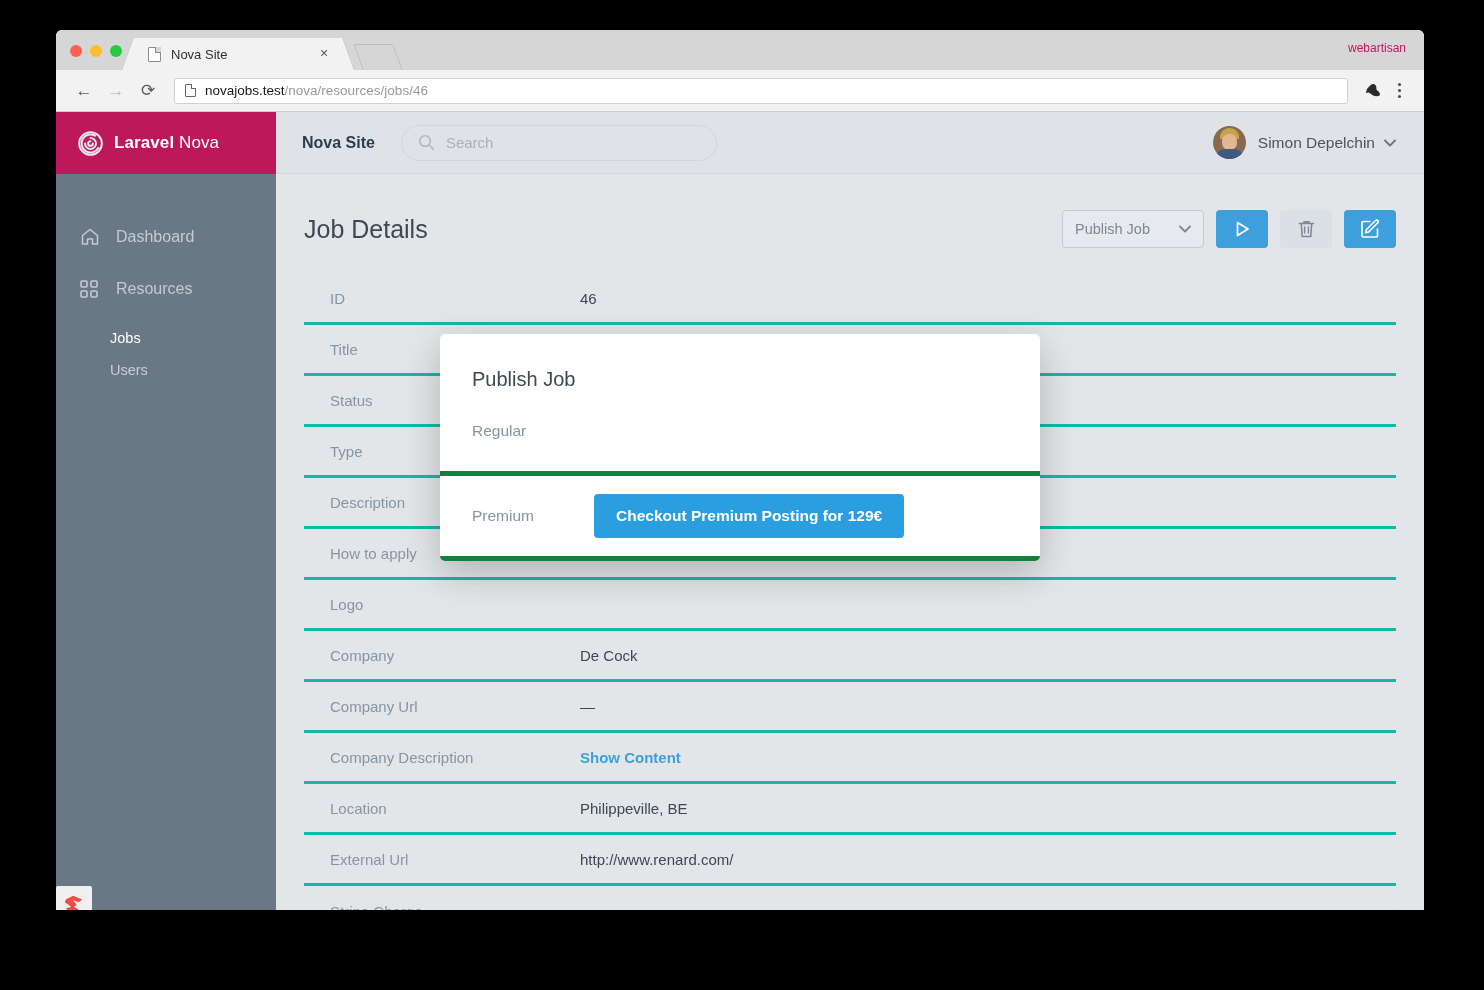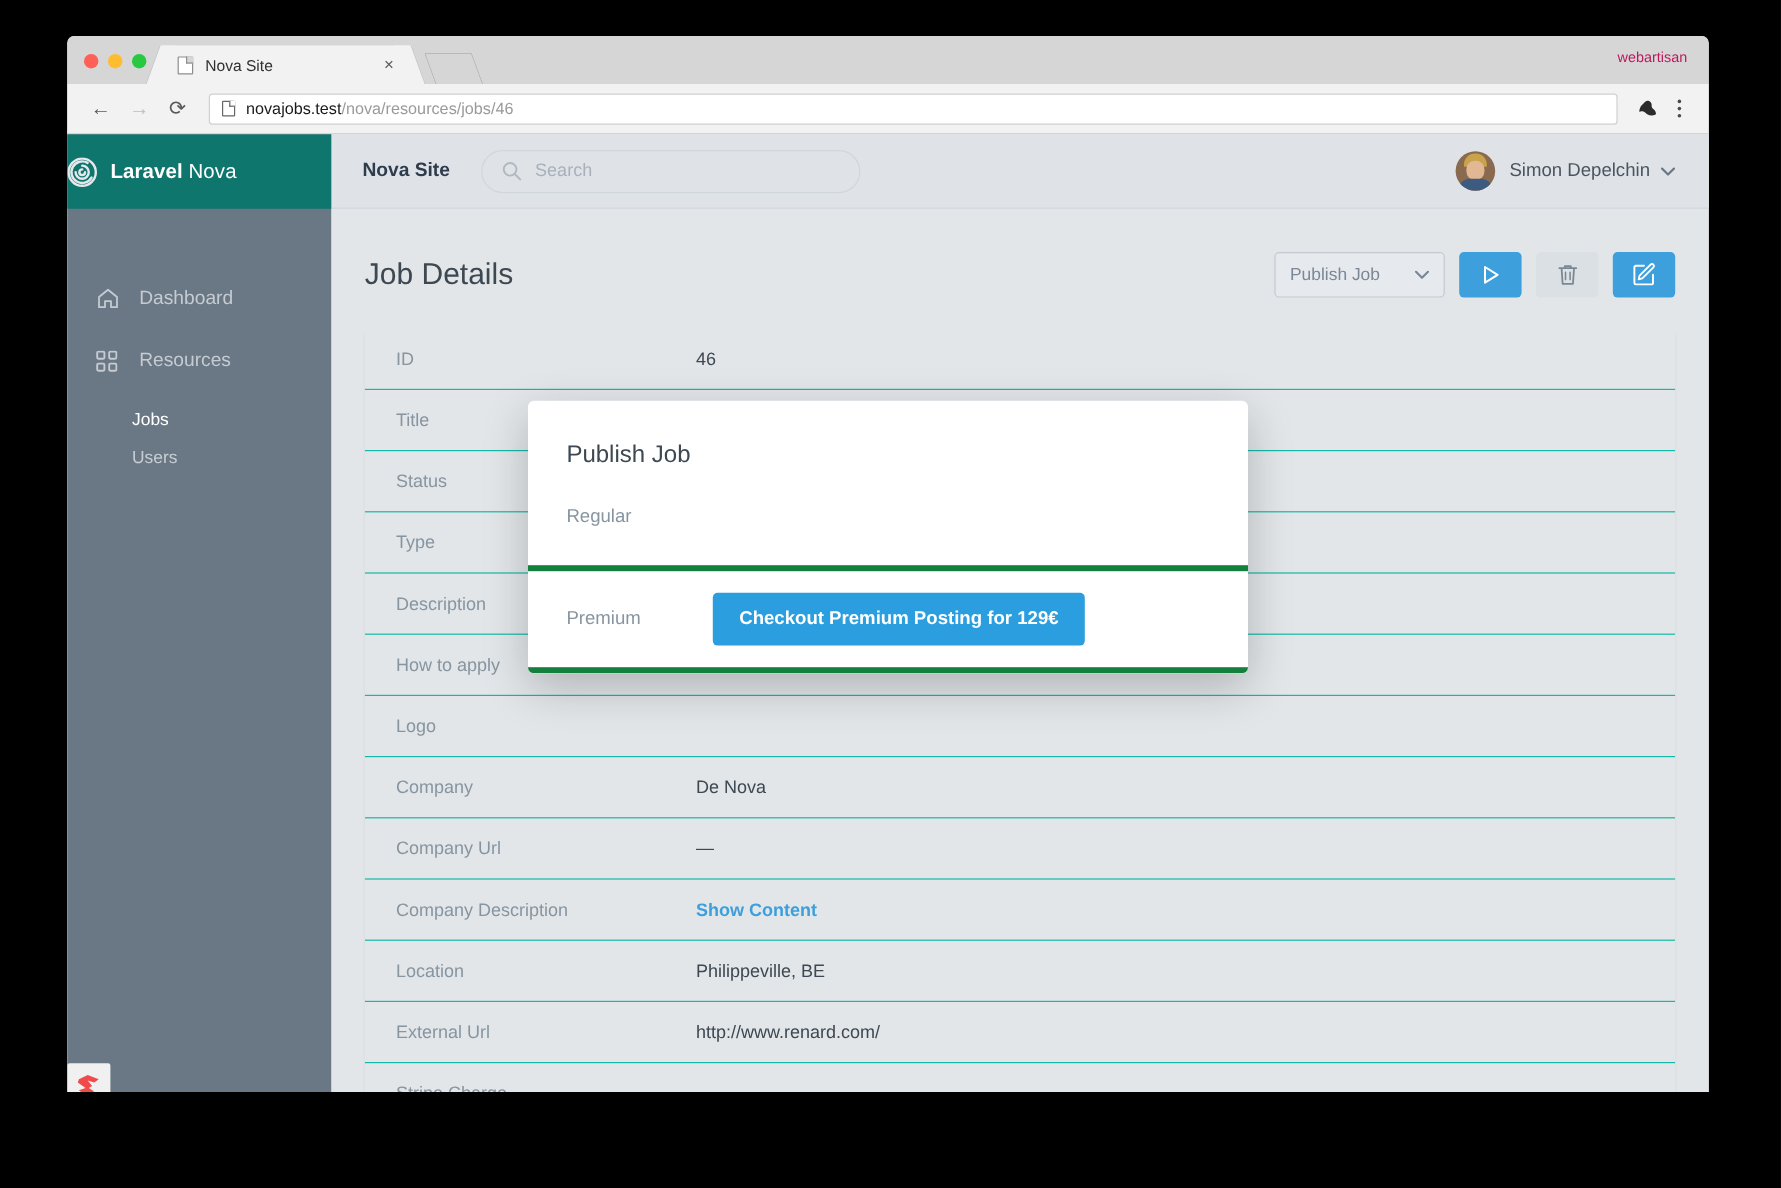--- a/index.html
+++ b/index.html
@@ -136,27 +136,27 @@
     justify-content: center; gap: 3px; cursor: pointer;
   }
   .kebab span { width: 3px; height: 3px; border-radius: 50%; background: #4a4a4a; }
 
   
   .app { display: flex; height: calc(880px - 40px - 42px); position: relative; }
 
   
   .sidebar { width: 220px; flex: none; background: #6a7886; position: relative; }
   .sidebar-header {
-    height: 62px; background: #0f766e;
-    display: flex; align-items: center; 
+    height: 62px; background: #be185d;
+    display: flex; align-items: center; padding-left: 22px;
   }
   .logo-mark { width: 25px; height: 25px; margin-right: 11px; flex: none; }
   .logo-text { font-size: 17px; color: #fff; font-weight: 400; letter-spacing: .1px; }
   .logo-text b { font-weight: 700; }
-  .side-nav { padding-top: 44px; margin-top: 12px; }
+  .side-nav { padding-top: 44px; }
   .nav-item {
     display: flex; align-items: center;
     height: 38px; padding-left: 24px;
     color: #c5cbd1; font-size: 16px; cursor: pointer;
     margin-bottom: 14px;
   }
   .nav-item .nav-ico { width: 22px; margin-right: 14px; display: flex; align-items: center; }
   .sub-nav { padding-left: 54px; }
   .sub-item {
     font-size: 14.5px; color: #c7cdd3;
@@ -226,21 +226,21 @@
 
   .detail-card {
     background: #e2e6e9;
     border-radius: 5px;
     box-shadow: 0 1px 2px rgba(0,0,0,.04);
     overflow: hidden;
   }
   .detail-row {
     display: flex; align-items: center;
     height: 51px;
-    border-bottom: 1px solid #14b8a6;
+    border-bottom: 3px solid #14b8a6;
     padding: 0 26px;
   }
   .detail-row:last-child { border-bottom: none; }
   .row-label { width: 250px; flex: none; font-size: 15px; color: #8795a1; }
   .row-value { font-size: 15px; color: #3d4852; }
   .row-value.link { color: #3d9fdc; font-weight: 700; cursor: pointer; }
 
   
   .modal-overlay {
     position: absolute; inset: 0;
@@ -463,21 +463,21 @@
           <div class="detail-row">
             <div class="row-label">How to apply</div>
             <div class="row-value"></div>
           </div>
           <div class="detail-row">
             <div class="row-label">Logo</div>
             <div class="row-value"></div>
           </div>
           <div class="detail-row">
             <div class="row-label">Company</div>
-            <div class="row-value">De Nova</div>
+            <div class="row-value">De Cock</div>
           </div>
           <div class="detail-row">
             <div class="row-label">Company Url</div>
             <div class="row-value">—</div>
           </div>
           <div class="detail-row">
             <div class="row-label">Company Description</div>
             <div class="row-value link">Show Content</div>
           </div>
           <div class="detail-row">

